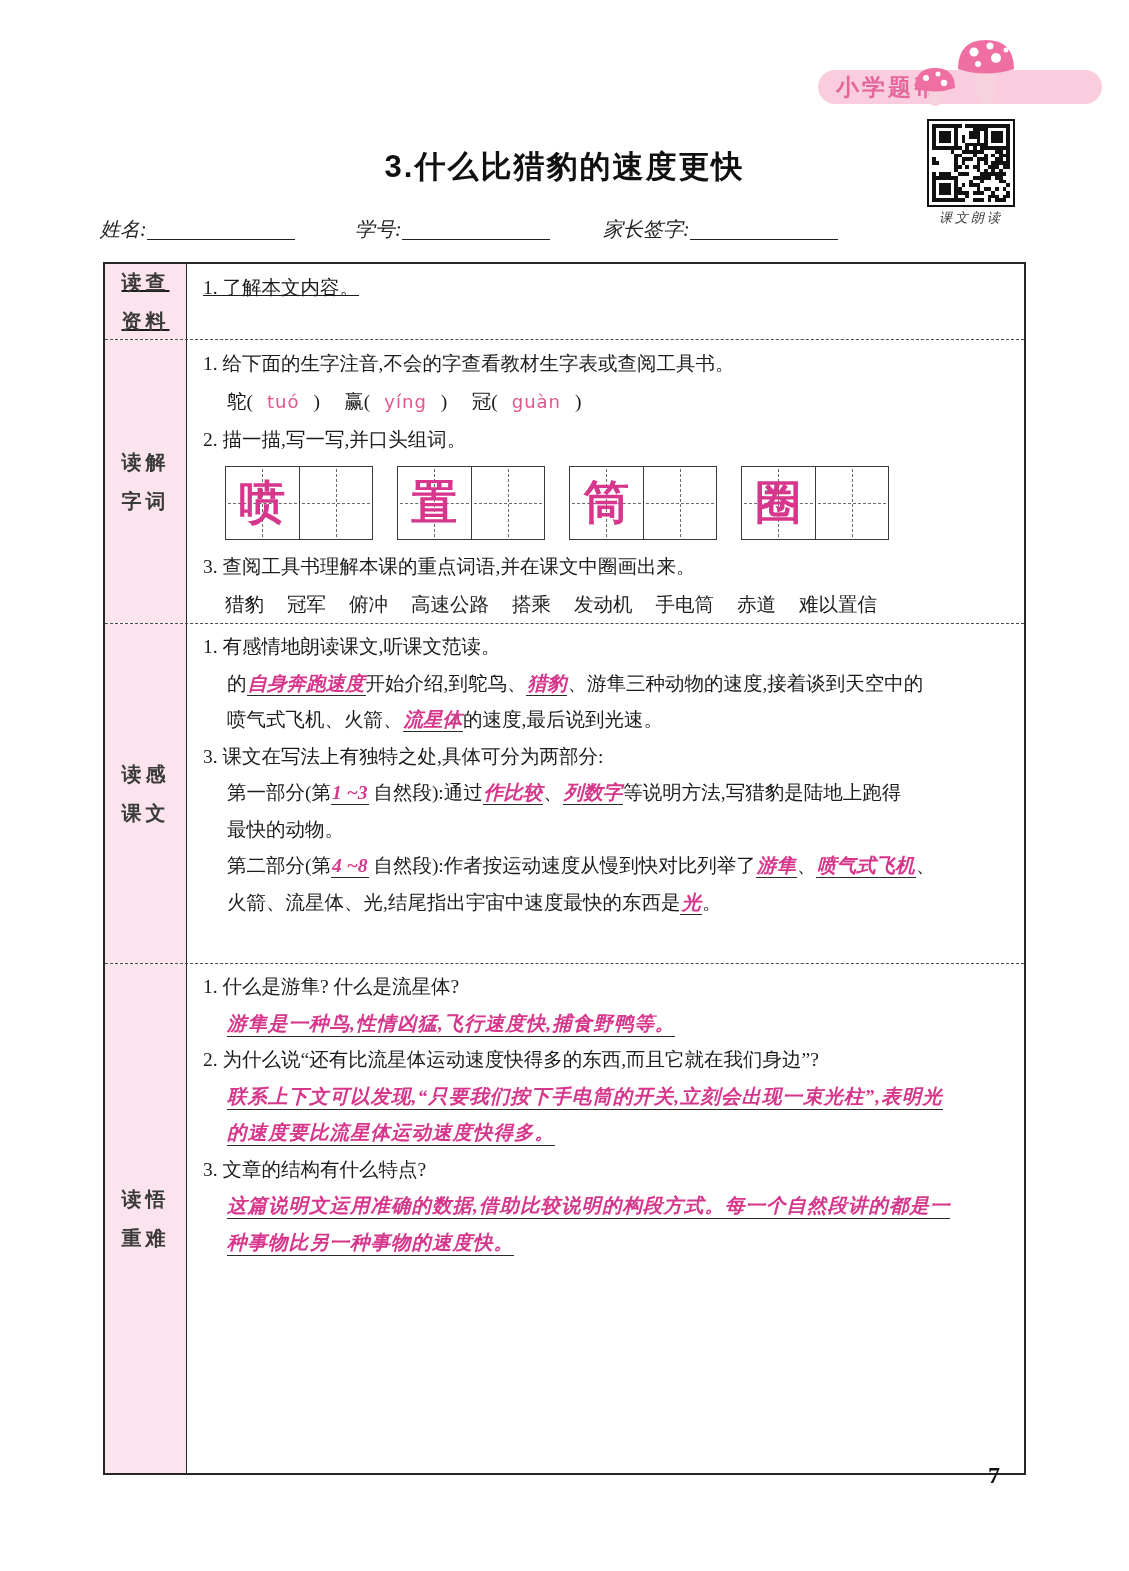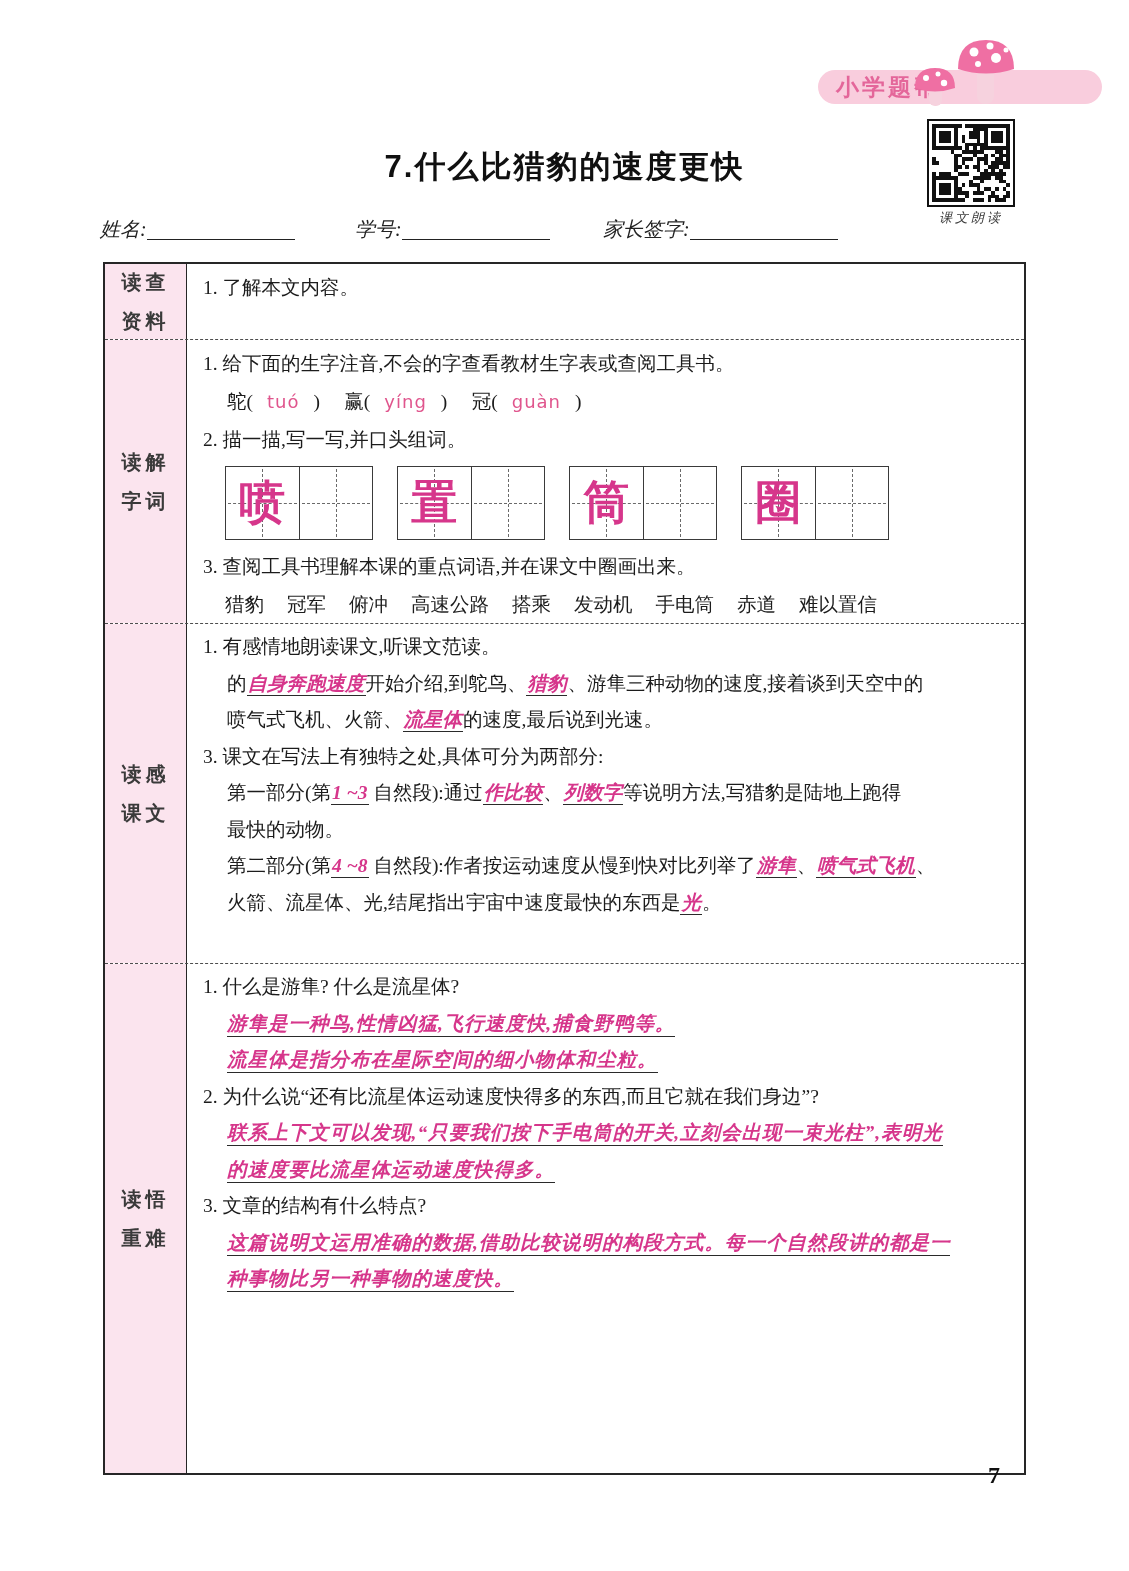--- a/index.html
+++ b/index.html
@@ -63,21 +63,21 @@
     width:82px;flex:0 0 82px;background:var(--cellpink);
     border-right:1.6px solid #262626;
     display:flex;flex-direction:column;justify-content:center;align-items:center;
     gap:12px;
   }
   .sec-label span{
     font-family:"Liberation Sans", sans-serif;
     font-size:20px;font-weight:700;color:#3a3a3a;letter-spacing:4px;
   }
   .sec-body{flex:1;padding:5px 14px 0 16px;font-size:19.5px;}
-  .s0{flex:0 0 76px;} .s1{flex:0 0 284px;} .s2{flex:0 0 340px;}
+  .s0{flex:0 0 76px;text-decoration:underline;} .s1{flex:0 0 284px;} .s2{flex:0 0 340px;}
   .s3{flex:0 0 334px;} .s4{flex:0 0 92px;}
   .s0 .line,.s4 .line{line-height:38px;}
   .s1 .line{line-height:38px;}
   .s2 .line,.s3 .line{line-height:36.5px;}
   .line{white-space:nowrap;}
   .line.indent{padding-left:24px;}
   .seg-n{color:var(--ink);}
   .seg-pk{
     color:var(--pink);font-style:italic;font-weight:600;
     border-bottom:1.6px solid #2a2a2a;padding:0 1px 1px;
@@ -383,21 +383,21 @@
       <div style="position: absolute; background: rgb(17, 17, 17); left: 57.1429%; top: 95.2381%; width: 4.7619%; height: 4.7619%;"></div>
       <div style="position: absolute; background: rgb(17, 17, 17); left: 61.9048%; top: 95.2381%; width: 4.7619%; height: 4.7619%;"></div>
       <div style="position: absolute; background: rgb(17, 17, 17); left: 71.4286%; top: 95.2381%; width: 4.7619%; height: 4.7619%;"></div>
       <div style="position: absolute; background: rgb(17, 17, 17); left: 80.9524%; top: 95.2381%; width: 4.7619%; height: 4.7619%;"></div>
       <div style="position: absolute; background: rgb(17, 17, 17); left: 85.7143%; top: 95.2381%; width: 4.7619%; height: 4.7619%;"></div>
       <div style="position: absolute; background: rgb(17, 17, 17); left: 90.4762%; top: 95.2381%; width: 4.7619%; height: 4.7619%;"></div>
     </div>
 </div>
 <div class="qr-caption">课文朗读</div>
 
-<div class="page-title">7.什么比猎豹的速度更快</div>
+<div class="page-title">3.什么比猎豹的速度更快</div>
 
 <div class="meta-row">
   <div class="meta-field mf-0">
     <span>姓名:</span><span class="ul"></span>
   </div>
   <div class="meta-field mf-1">
     <span>学号:</span><span class="ul"></span>
   </div>
   <div class="meta-field mf-2">
     <span>家长签字:</span><span class="ul"></span>
@@ -480,21 +480,20 @@
       </div>
   </div>
   <div class="sec s3">
     <div class="sec-label">
       <span>读悟</span>
       <span>重难</span>
     </div>
     <div class="sec-body">
         <div class="line"><span class="seg-n">1. 什么是游隼? 什么是流星体?</span></div>
         <div class="line indent"><span class="seg-ans">游隼是一种鸟,性情凶猛,飞行速度快,捕食野鸭等。</span></div>
-        <div class="line indent"><span class="seg-ans">流星体是指分布在星际空间的细小物体和尘粒。</span></div>
         <div class="line"><span class="seg-n">2. 为什么说“还有比流星体运动速度快得多的东西,而且它就在我们身边”?</span></div>
         <div class="line indent"><span class="seg-ans">联系上下文可以发现,“只要我们按下手电筒的开关,立刻会出现一束光柱”,表明光</span></div>
         <div class="line indent"><span class="seg-ans">的速度要比流星体运动速度快得多。</span></div>
         <div class="line"><span class="seg-n">3. 文章的结构有什么特点?</span></div>
         <div class="line indent"><span class="seg-ans">这篇说明文运用准确的数据,借助比较说明的构段方式。每一个自然段讲的都是一</span></div>
         <div class="line indent"><span class="seg-ans">种事物比另一种事物的速度快。</span></div>
       </div>
   </div>
 </div>
 

